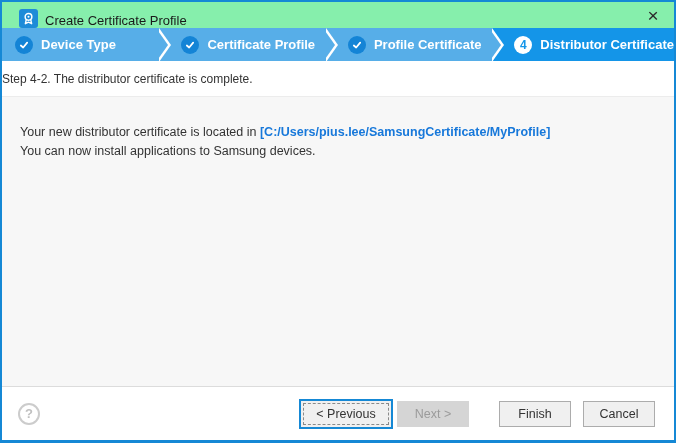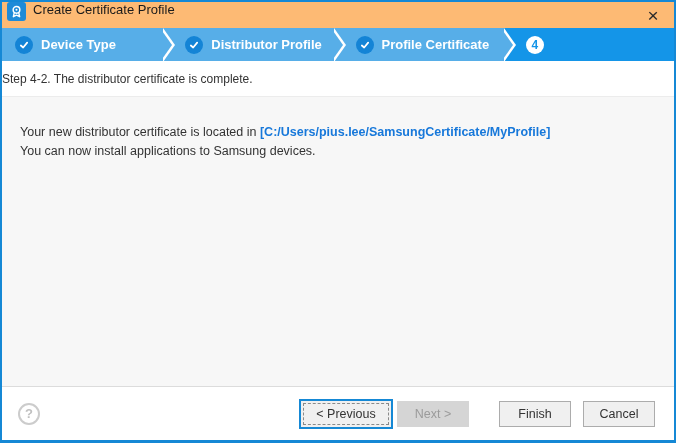--- a/index.html
+++ b/index.html
@@ -11,23 +11,23 @@
   .window {
     width:676px; height:443px;
     border:2px solid #1588d5;
     border-bottom-width:3px;
     display:flex; flex-direction:column;
     background:#ffffff;
     overflow:hidden;
   }
   
   .titlebar {
-    height:26px; background:#fdba74;
-    display:flex; align-items:flex-start;
-    padding-left:5px; flex:0 0 auto;
+    height:26px; background:#86efac;
+    display:flex; align-items:flex-end;
+    padding-left:17px; flex:0 0 auto;
   }
   .app-icon {
     width:19px; height:19px; border-radius:3px;
     background:#1e8bd8; display:flex; align-items:center; justify-content:center;
     flex:0 0 auto;
   }
   .title-text {
     margin-left:7px; font-size:13px; color:#1a1a1a;
   }
   .close-btn {
@@ -150,32 +150,33 @@
           </svg>
       </span>
       <span class="seg-label">Device Type</span>
     </div>
     <div class="seg completed">
       <span class="badge">
         <svg width="10" height="10" viewBox="0 0 12 12">
             <polyline points="2.2,6.6 5,9 9.8,3.2" fill="none" stroke="#ffffff" stroke-width="2.1" stroke-linecap="round" stroke-linejoin="round"></polyline>
           </svg>
       </span>
-      <span class="seg-label">Distributor Profile</span>
+      <span class="seg-label">Certificate Profile</span>
     </div>
     <div class="seg completed">
       <span class="badge">
         <svg width="10" height="10" viewBox="0 0 12 12">
             <polyline points="2.2,6.6 5,9 9.8,3.2" fill="none" stroke="#ffffff" stroke-width="2.1" stroke-linecap="round" stroke-linejoin="round"></polyline>
           </svg>
       </span>
       <span class="seg-label">Profile Certificate</span>
     </div>
     <div class="seg active">
       <span class="badge">4</span>
+      <span class="seg-label">Distributor Certificate</span>
     </div>
   </div>
 
   <div class="step-desc">Step 4-2. The distributor certificate is complete.</div>
 
   <div class="content">
     <div class="msg">
       <span>Your new distributor certificate is located in </span><a href="#" class="path-link">[C:/Users/pius.lee/SamsungCertificate/MyProfile]</a><br>
       <span>You can now install applications to Samsung devices.</span>
     </div>

